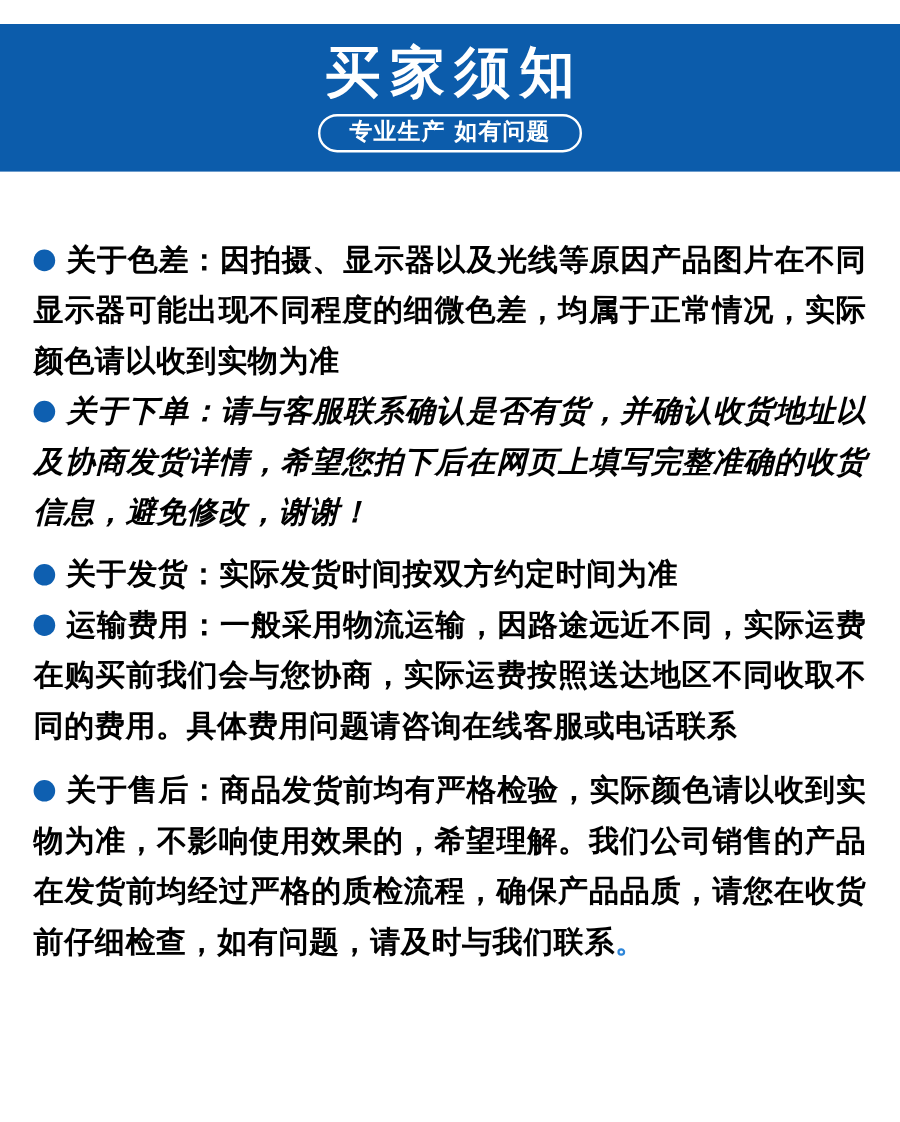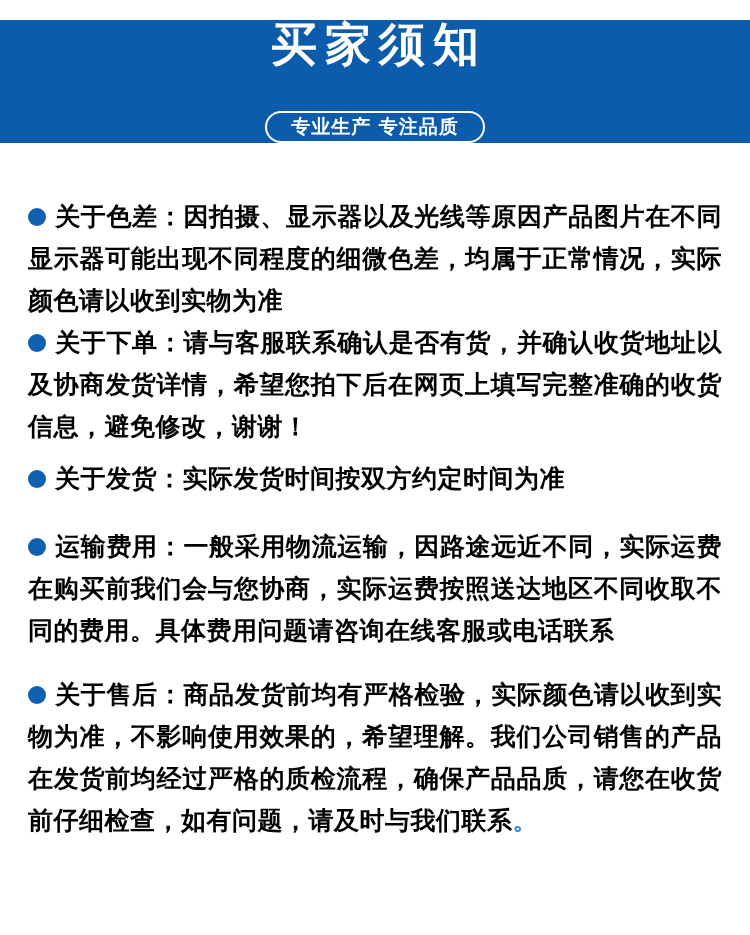--- a/index.html
+++ b/index.html
@@ -22,21 +22,21 @@
     overflow: hidden;
   }
   .banner {
     margin-top: 20px;
     height: 123px;
     width: 750px;
     background: var(--banner-blue);
     display: flex;
     flex-direction: column;
     align-items: center;
-    justify-content: space-between;
+    justify-content: center;
   }
   .banner-title {
     color: #ffffff;
     font-size: 46px;
     font-weight: 700;
     letter-spacing: 8px;
     line-height: 1.05;
     text-indent: 8px; 
     white-space: nowrap;
   }
@@ -70,30 +70,30 @@
     height: 18px;
     border-radius: 50%;
     background: var(--bullet-blue);
     margin-right: 9px;
     vertical-align: -1px;
   }
   .notice .suffix {
     color: var(--period-blue);
   }
   .gap-after-1 { }
-  .gap-after-2 { margin-bottom: 10px; }
-  .gap-after-3 { margin-bottom: 26px; }
-  .gap-after-4 { margin-bottom: 22px; }
+  .gap-after-2 { margin-bottom: 10px; font-style: italic; }
+  .gap-after-3 { }
+  .gap-after-4 { margin-bottom: 12px; }
 </style>
 </head>
 <body>
 
 <header class="banner">
   <div class="banner-title">买家须知</div>
-  <div class="banner-badge">专业生产 专注品质</div>
+  <div class="banner-badge">专业生产 如有问题</div>
 </header>
 
 <main class="content">
 
   <p class="notice gap-after-1"><span class="bullet"></span><span>关于色差：因拍摄、显示器以及光线等原因产品图片在不同显示器可能出现不同程度的细微色差，均属于正常情况，实际颜色请以收到实物为准</span><span class="suffix"></span></p>
 
   <p class="notice gap-after-2"><span class="bullet"></span><span>关于下单：请与客服联系确认是否有货，并确认收货地址以及协商发货详情，希望您拍下后在网页上填写完整准确的收货信息，避免修改，谢谢！</span><span class="suffix"></span></p>
 
   <p class="notice gap-after-3"><span class="bullet"></span><span>关于发货：实际发货时间按双方约定时间为准</span><span class="suffix"></span></p>
 

